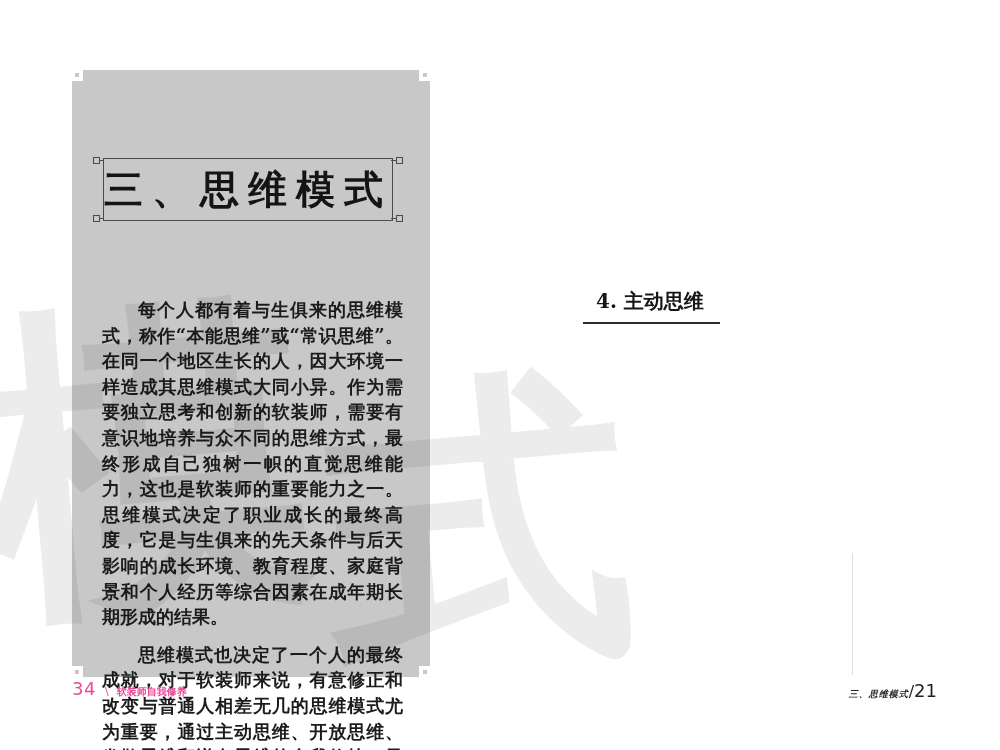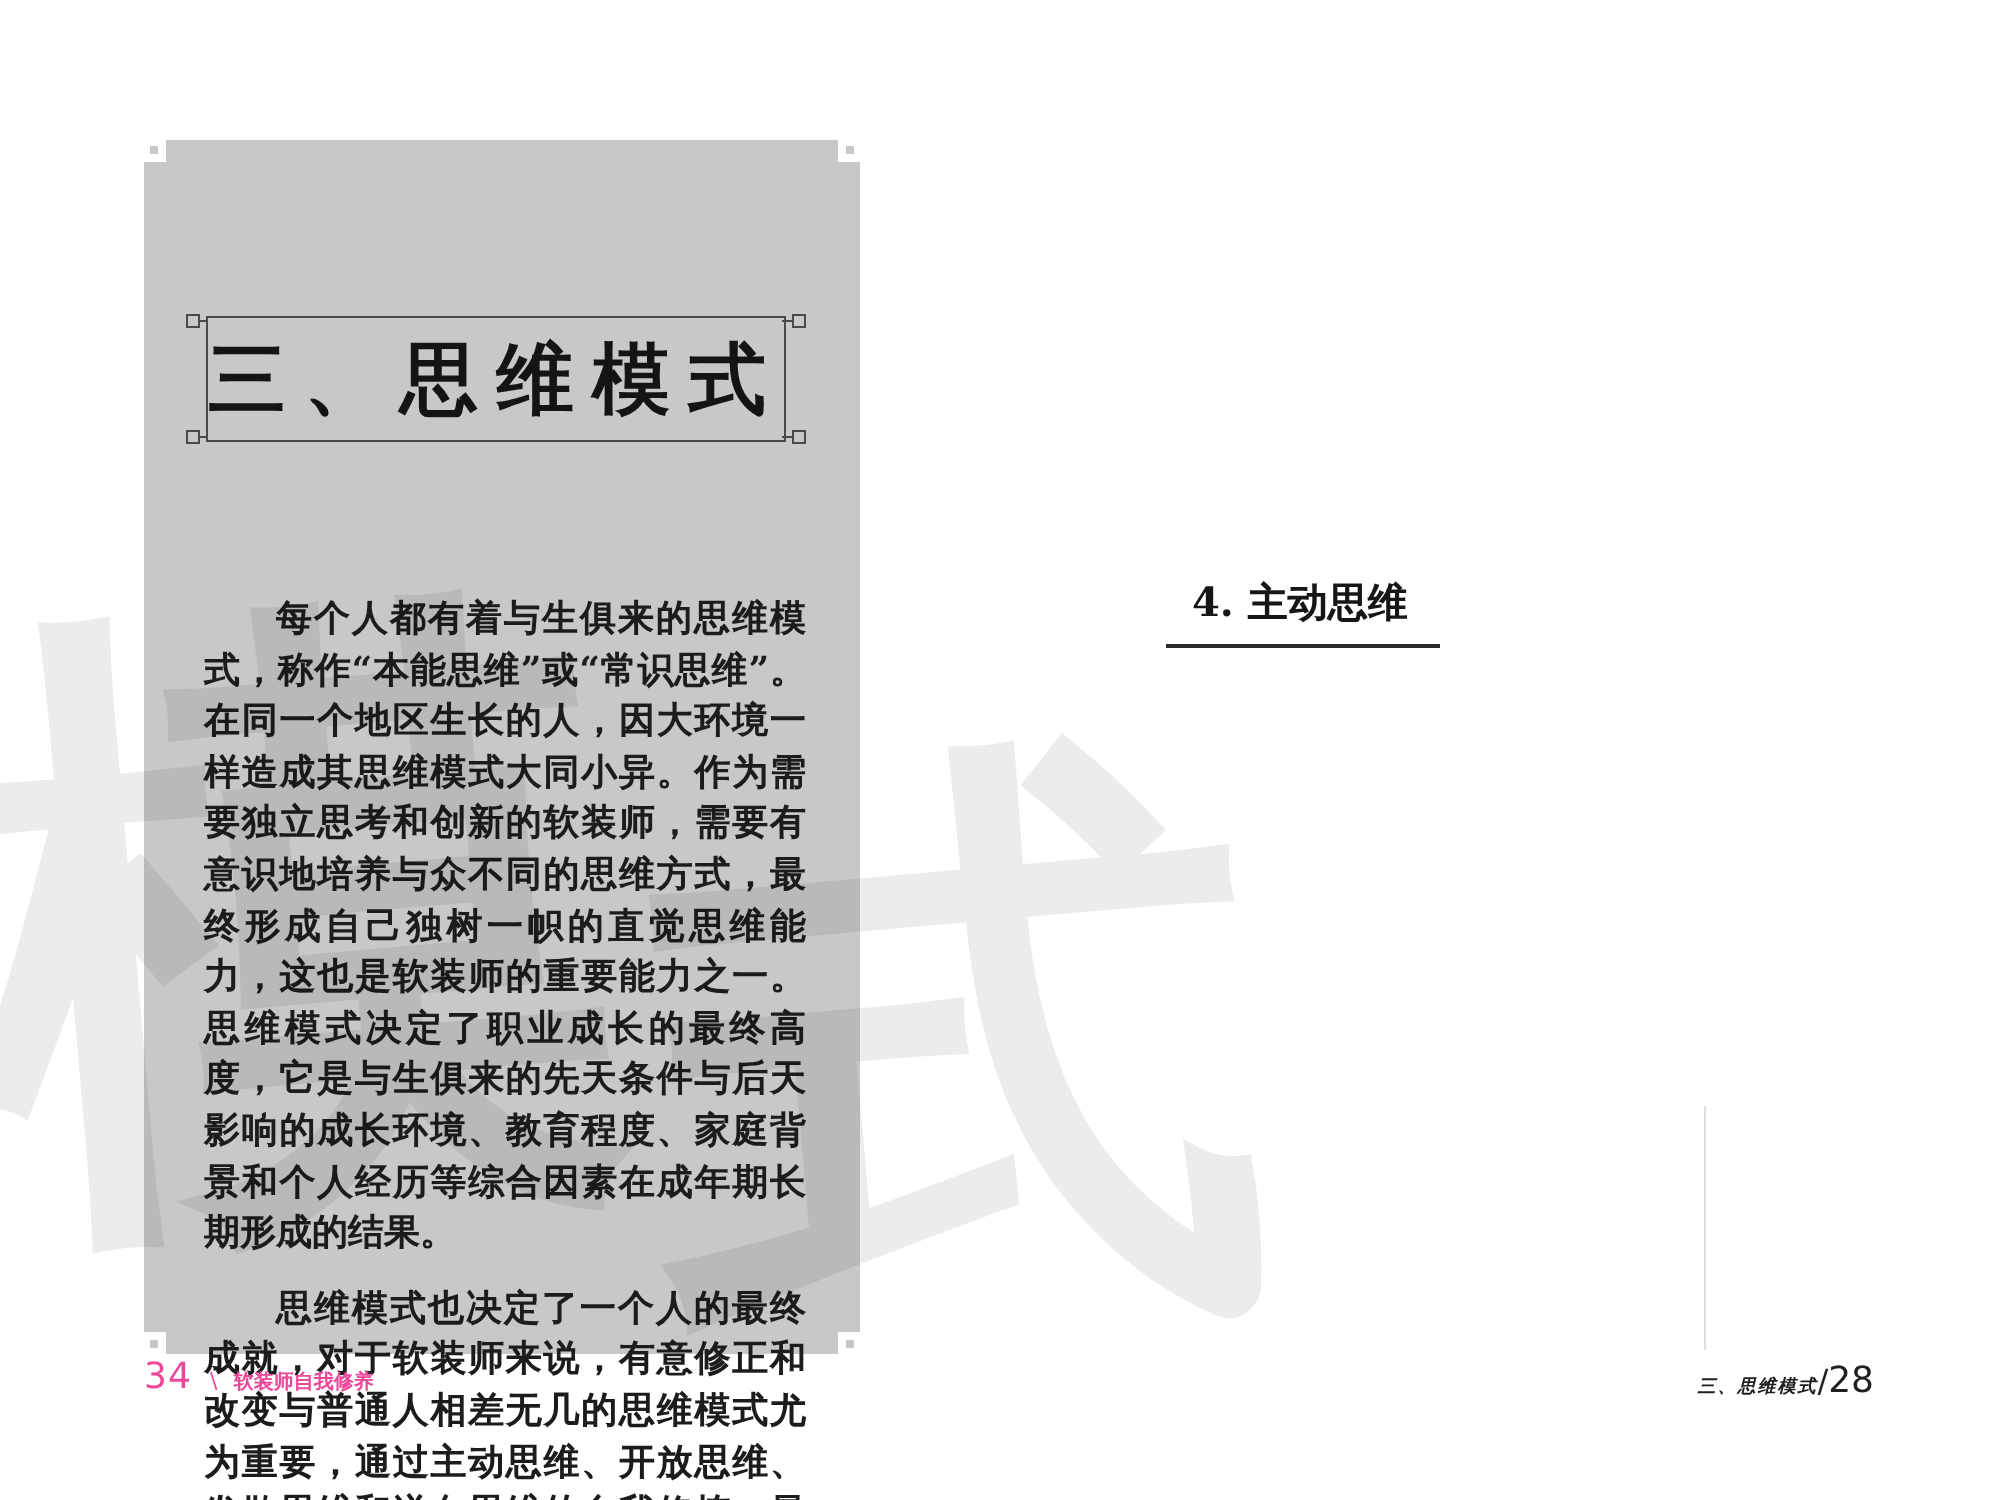--- a/index.html
+++ b/index.html
@@ -126,16 +126,16 @@
     <span class="bt">软装师自我修养</span>
   </div>
 
   <div class="right-col">
     <div class="section section2">
       <h3 class="sec-heading">4. 主动思维</h3>
     </div>
   </div>
 
   <div class="footer-right">
-    <span class="ch">三、思维模式</span><span class="sep">/</span><span class="pn">28</span>
+    <span class="ch">三、思维模式</span><span class="sep">/</span><span class="pn">21</span>
   </div>
 
 </div>
 
 </body></html>

